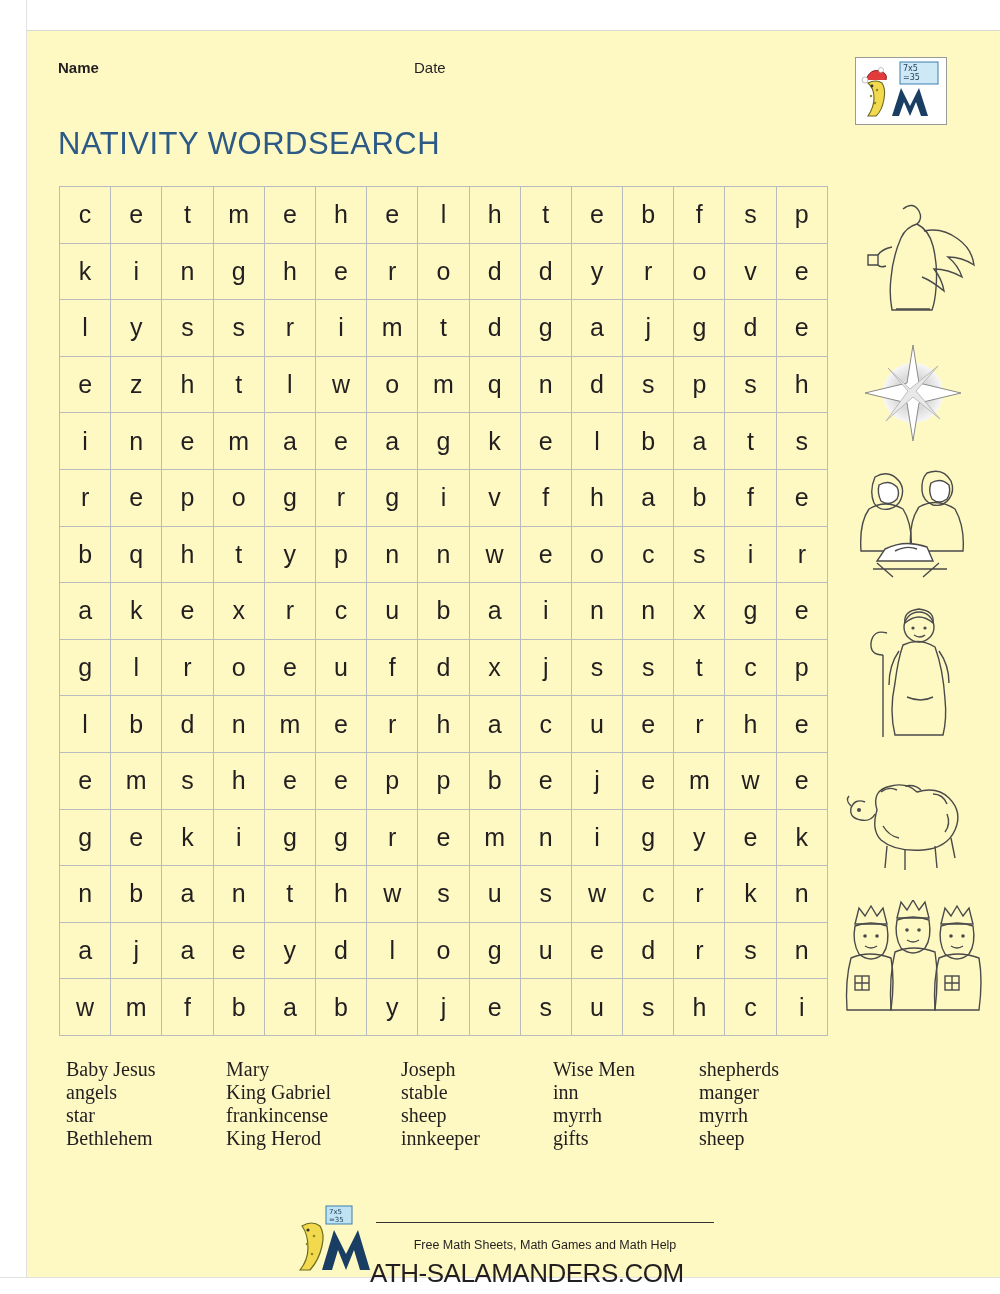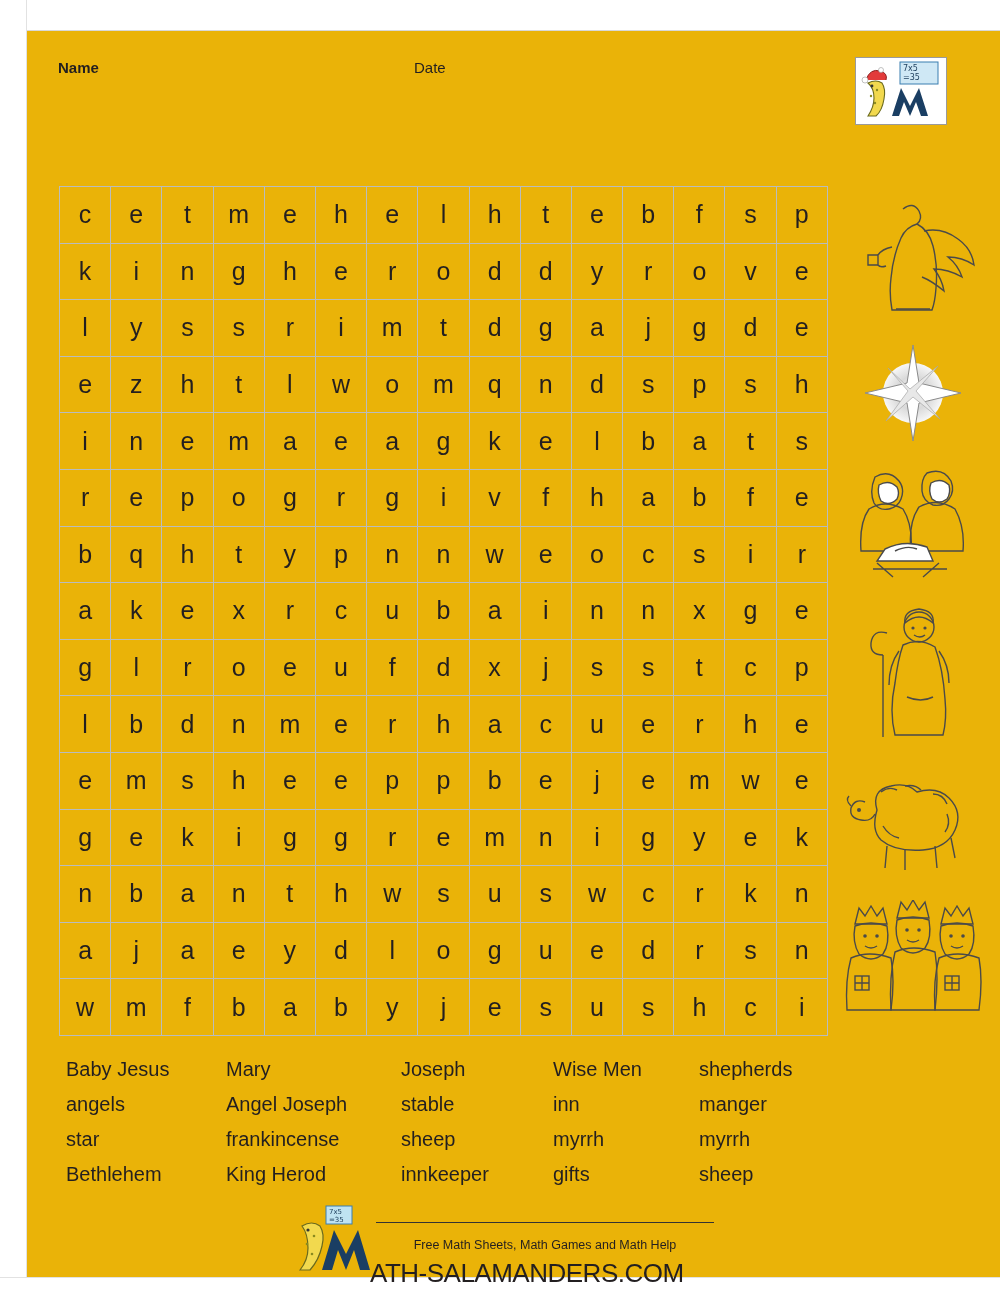--- a/index.html
+++ b/index.html
@@ -13,21 +13,21 @@
     font-family: "Liberation Sans", sans-serif;
     color: #231f20;
     position: relative;
     overflow: hidden;
   }
   .page {
     position: absolute;
     left: 0; top: 0;
     width: 1000px;
     height: 1294px;
-    background: #eab308;
+    background: #fef9c3;
   }
   .edge-top {
     position: absolute;
     left: 0; top: 0;
     width: 1000px;
     height: 30px;
     background: #ffffff;
     border-bottom: 1px solid #d8d8d8;
   }
   .edge-left {
@@ -141,24 +141,24 @@
   .ic6 { top: 706px; height: 130px; }
 
   
   .words {
     position: absolute;
     left: 66px;
     top: 1058px;
     width: 790px;
     display: grid;
     grid-template-columns: 160px 175px 152px 146px 160px;
-    row-gap: 12px;
+    row-gap: 0;
     font-size: 20px;
     color: #231f20;
-    font-family: Liberation Sans, sans-serif;
+    font-family: Liberation Serif, serif;
   }
   .words span { white-space: nowrap; }
 
   
   .footer {
     position: absolute;
     left: 0;
     top: 1198px;
     width: 1000px;
     height: 80px;
@@ -234,20 +234,21 @@
       <path d="M12 25 q8 -4 14 0 q4 6 2 16 q-2 12 -8 17 l-8 0 q6 -9 6 -18 q0 -10 -6 -15 z" fill="#f2d94e" stroke="#6a6a1e" stroke-width="1.1"></path>
       <circle cx="16" cy="28" r="1.4" fill="#333"></circle>
       <circle cx="21" cy="32" r="1.2" fill="#8a8a20"></circle>
       <circle cx="15" cy="38" r="1.2" fill="#8a8a20"></circle>
       <circle cx="19" cy="45" r="1.2" fill="#8a8a20"></circle>
 
       <path d="M36 58 L45 30 L54 48 L63 30 L72 58 L65 58 L60 44 L54 58 L48 44 L43 58 Z" fill="#1a3e63"></path>
     </svg>
   </div>
 
+  <div class="title">NATIVITY WORDSEARCH</div>
 
   <div class="grid-wrap">
     <table class="grid">
       <tbody>
         <tr>
           <td>c</td>
           <td>e</td>
           <td>t</td>
           <td>m</td>
           <td>e</td>
@@ -620,21 +621,21 @@
   </div>
 
   <div class="words">
     <span>Baby Jesus</span>
     <span>Mary</span>
     <span>Joseph</span>
     <span>Wise Men</span>
     <span>shepherds</span>
 
     <span>angels</span>
-    <span>Angel Joseph</span>
+    <span>King Gabriel</span>
     <span>stable</span>
     <span>inn</span>
     <span>manger</span>
 
     <span>star</span>
     <span>frankincense</span>
     <span>sheep</span>
     <span>myrrh</span>
     <span>myrrh</span>
 

